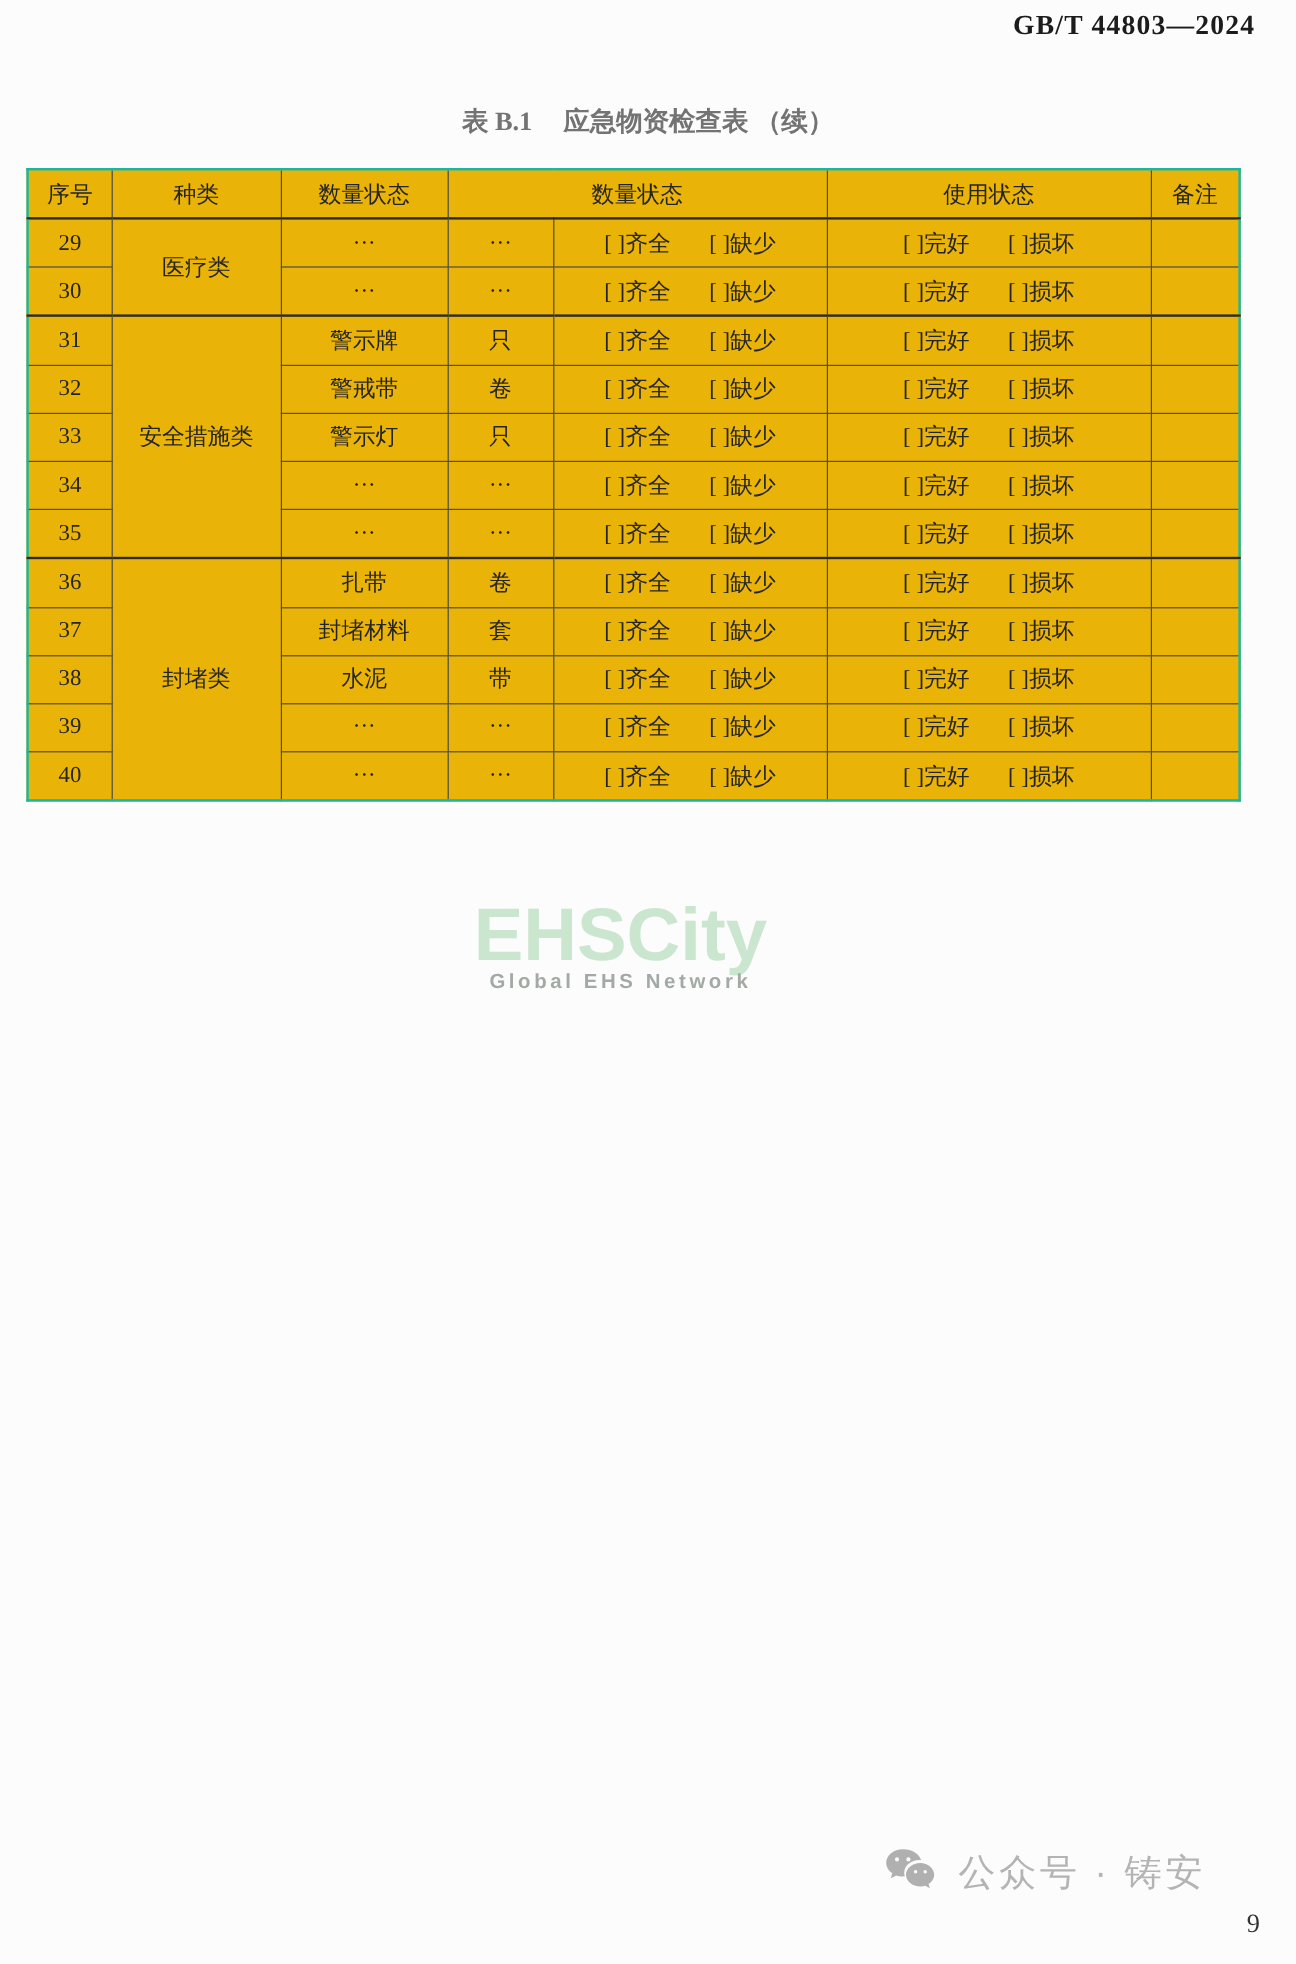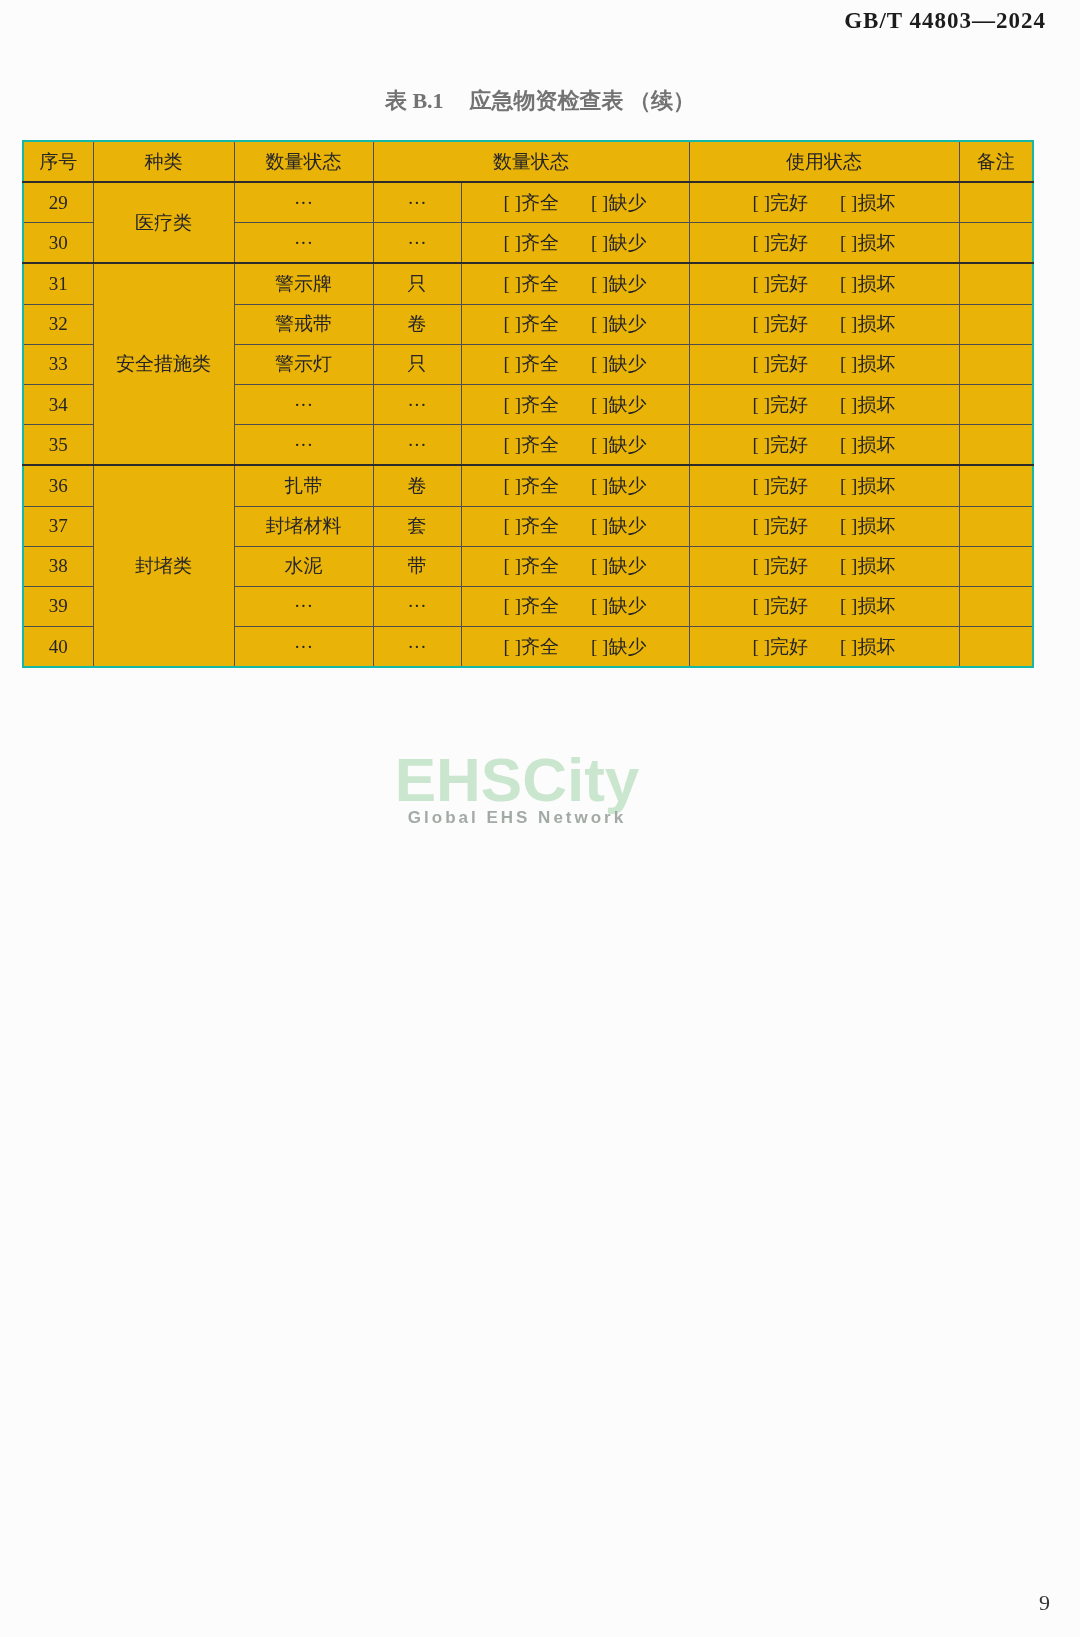--- a/index.html
+++ b/index.html
@@ -320,16 +320,33 @@
       <td></td>
     </tr>
       </tbody>
   </table>
 
   <div class="wm">
     <div class="wm-title" style="color: rgb(203, 230, 206);">EHSCity</div>
     <div class="wm-sub" style="color: rgb(163, 170, 165);">Global EHS Network</div>
   </div>
 
+  <div class="footer">
+    <span>
+      <svg width="46" height="40" viewBox="0 0 46 40">
+        <g fill="#b0b0b0">
+          <path d="M16.5 3 C8.6 3 2.5 8 2.5 14.3 c0 3.6 2 6.7 5.1 8.8 l-1.3 4.2 4.6-2.4 c1.6.5 3.4.8 5.6.8.5 0 1 0 1.5-.1 -.3-.9-.5-1.9-.5-2.9 0-5.9 5.7-10.6 12.7-10.6.5 0 .9 0 1.4.1 C30.3 7 24.1 3 16.5 3 Z"></path>
+          <path d="M31 14.5 c-6.6 0-12 4.4-12 9.8 0 5.4 5.4 9.8 12 9.8 1.4 0 2.8-.2 4-.6 l3.9 2 -1.1-3.5 c2.8-1.8 4.7-4.6 4.7-7.7 0-5.4-5.4-9.8-11.5-9.8 Z"></path>
+        </g>
+        <g fill="#fcfcfc">
+          <circle cx="11.5" cy="11.5" r="1.7"></circle>
+          <circle cx="21" cy="11.5" r="1.7"></circle>
+          <circle cx="27" cy="21.8" r="1.4"></circle>
+          <circle cx="35" cy="21.8" r="1.4"></circle>
+        </g>
+      </svg>
+    </span>
+    <span class="footer-label">公众号 · 铸安</span>
+  </div>
 
   <div class="page-number">9</div>
 
 </div>
 
 </body></html>

